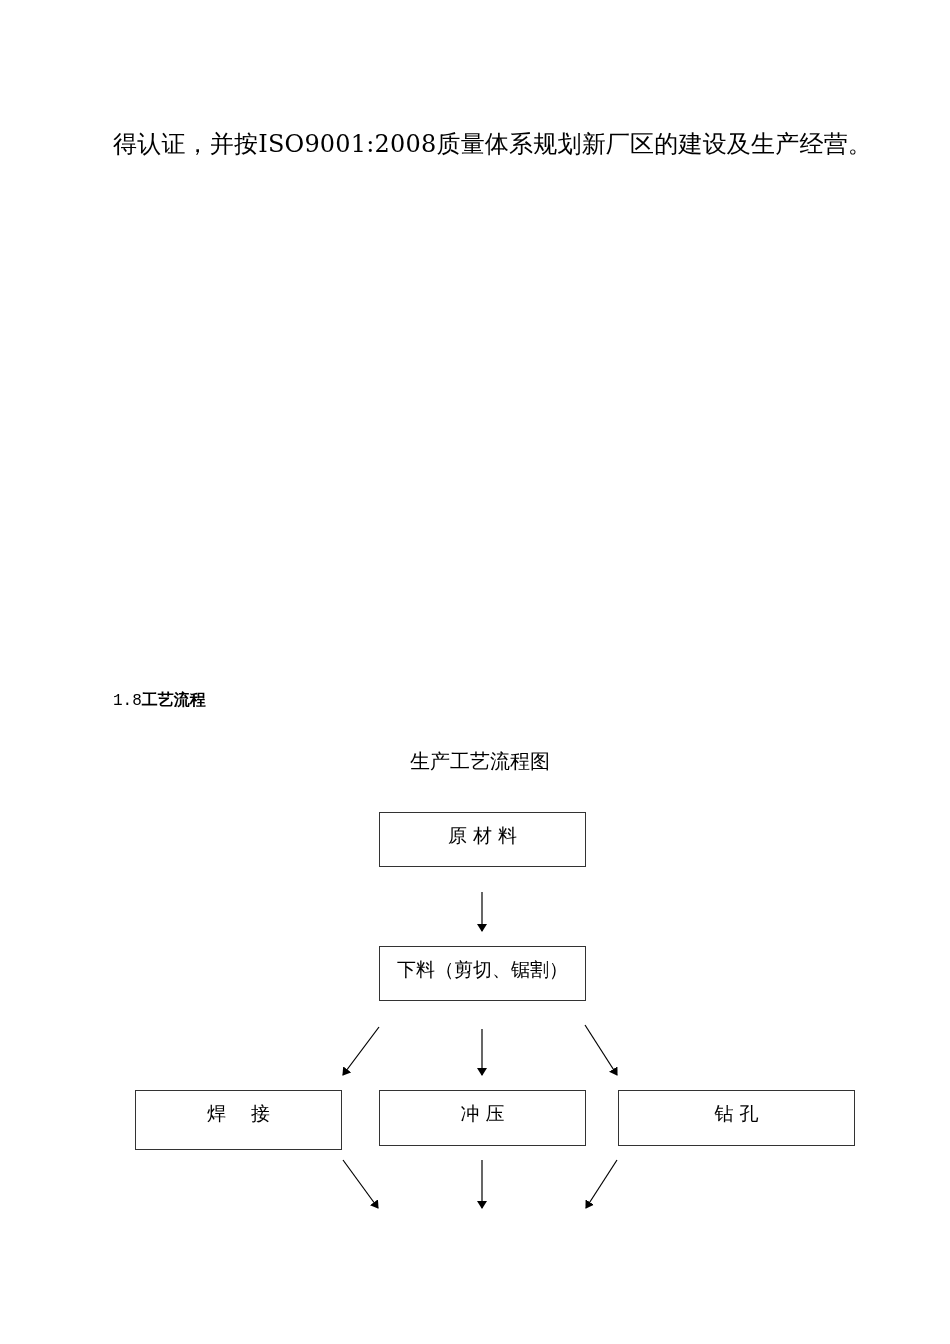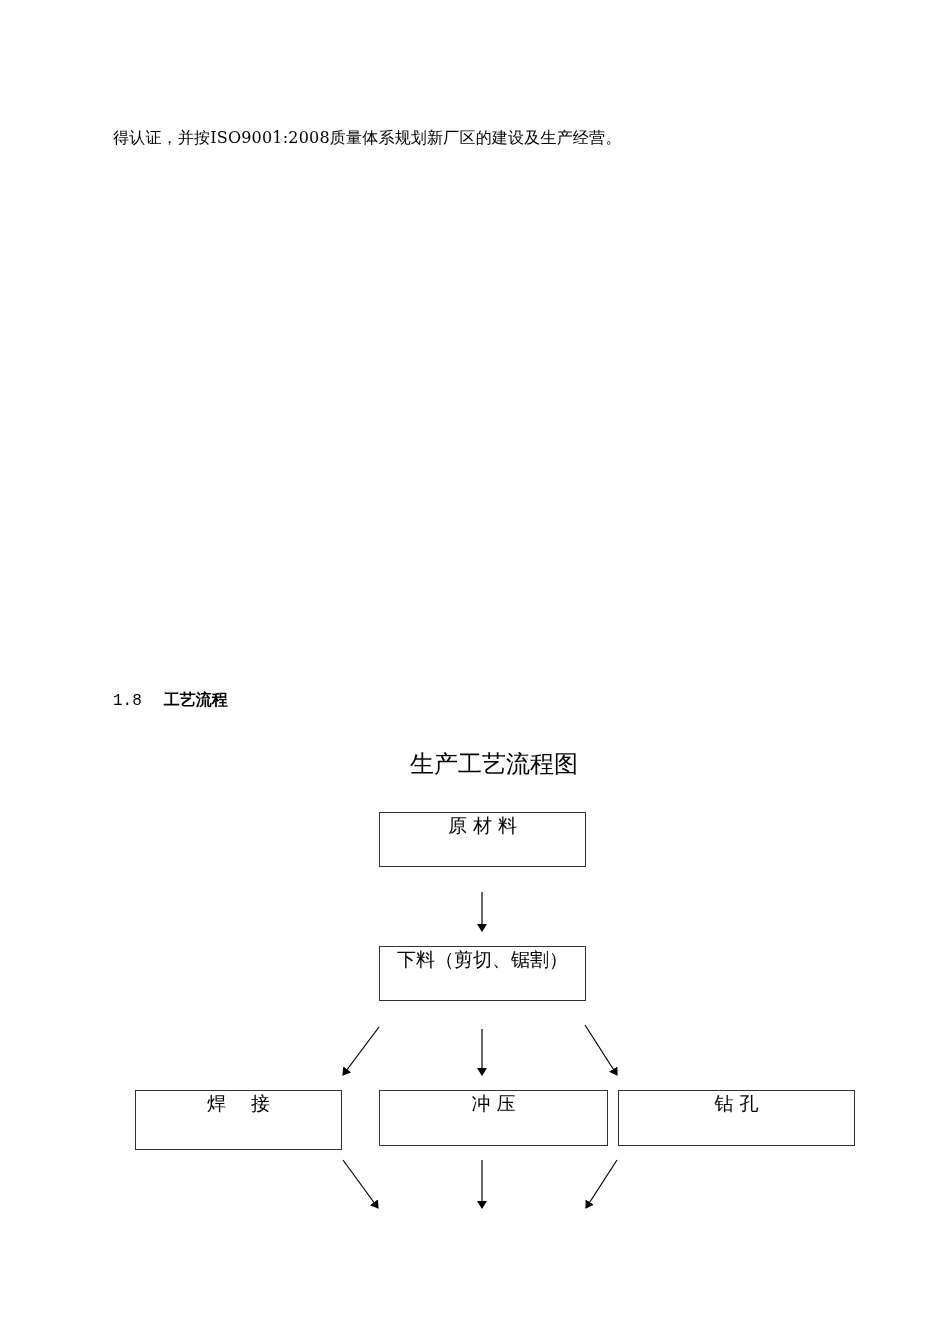--- a/index.html
+++ b/index.html
@@ -1,40 +1,40 @@
 <!DOCTYPE html>
 <html><head>
 <meta charset="utf-8">
 <style>
   html, body { margin: 0; padding: 0; background: #ffffff; }
   body { width: 950px; height: 1344px; position: relative; overflow: hidden;
          font-family: "DejaVu Serif", "Liberation Serif", serif; color: #000; }
-  .para { position: absolute; left: 113px; top: 128px; font-size: 16px; white-space: nowrap; letter-spacing: 0.2px; }
+  .para { position: absolute; left: 113px; top: 128px; font-size: 24px; white-space: nowrap; letter-spacing: 0.2px; }
   .section { position: absolute; left: 113px; top: 690px; font-size: 16px; font-weight: bold; white-space: nowrap; }
-  .section .num { margin-right: 22px; font-family: "Liberation Mono", "DejaVu Sans Mono", monospace; font-weight: normal; }
-  .fig-title { position: absolute; left: 410px; top: 748px; font-size: 24px; white-space: nowrap; }
+  .section .num { font-family: "Liberation Mono", "DejaVu Sans Mono", monospace; font-weight: normal; }
+  .fig-title { position: absolute; left: 410px; top: 748px; font-size: 20px; white-space: nowrap; }
   .box { position: absolute; border: 1.5px solid #333; box-sizing: border-box; font-size: 19px;
-         display: flex; justify-content: center; align-items: flex-start; padding-top: 0; white-space: nowrap; }
+         display: flex; justify-content: center; align-items: flex-start; padding-top: 10px; white-space: nowrap; }
   svg.arrows { position: absolute; left: 0; top: 0; }
 </style>
 </head>
 <body>
 
 <div class="para">得认证，并按ISO9001:2008质量体系规划新厂区的建设及生产经营。</div>
 
 <div class="section">
   <span class="num">1.8</span><span>工艺流程</span>
 </div>
 
 <div class="fig-title">生产工艺流程图</div>
 
 <div class="box" style="left:379px;top:812px;width:207px;height:55px;">原 材 料</div>
 <div class="box" style="left:379px;top:946px;width:207px;height:55px;">下料（剪切、锯割）</div>
 <div class="box" style="left:135px;top:1090px;width:207px;height:60px;">焊　 接</div>
-<div class="box" style="left:379px;top:1090px;width:229px;height:56px;">冲  压</div>
+<div class="box" style="left:379px;top:1090px;width:207px;height:56px;">冲  压</div>
 <div class="box" style="left:618px;top:1090px;width:237px;height:56px;">钻  孔</div>
 
 <svg class="arrows" width="950" height="1344">
   <defs>
     <marker id="ah" markerWidth="8" markerHeight="10" refX="7" refY="5" orient="auto" markerUnits="userSpaceOnUse">
       <path d="M0,0 L8,5 L0,10 Z" fill="#000"></path>
     </marker>
   </defs>
   <g stroke="#000" stroke-width="1.2" fill="none" marker-end="url(#ah)">
     <line x1="482" y1="892" x2="482" y2="931"></line>

